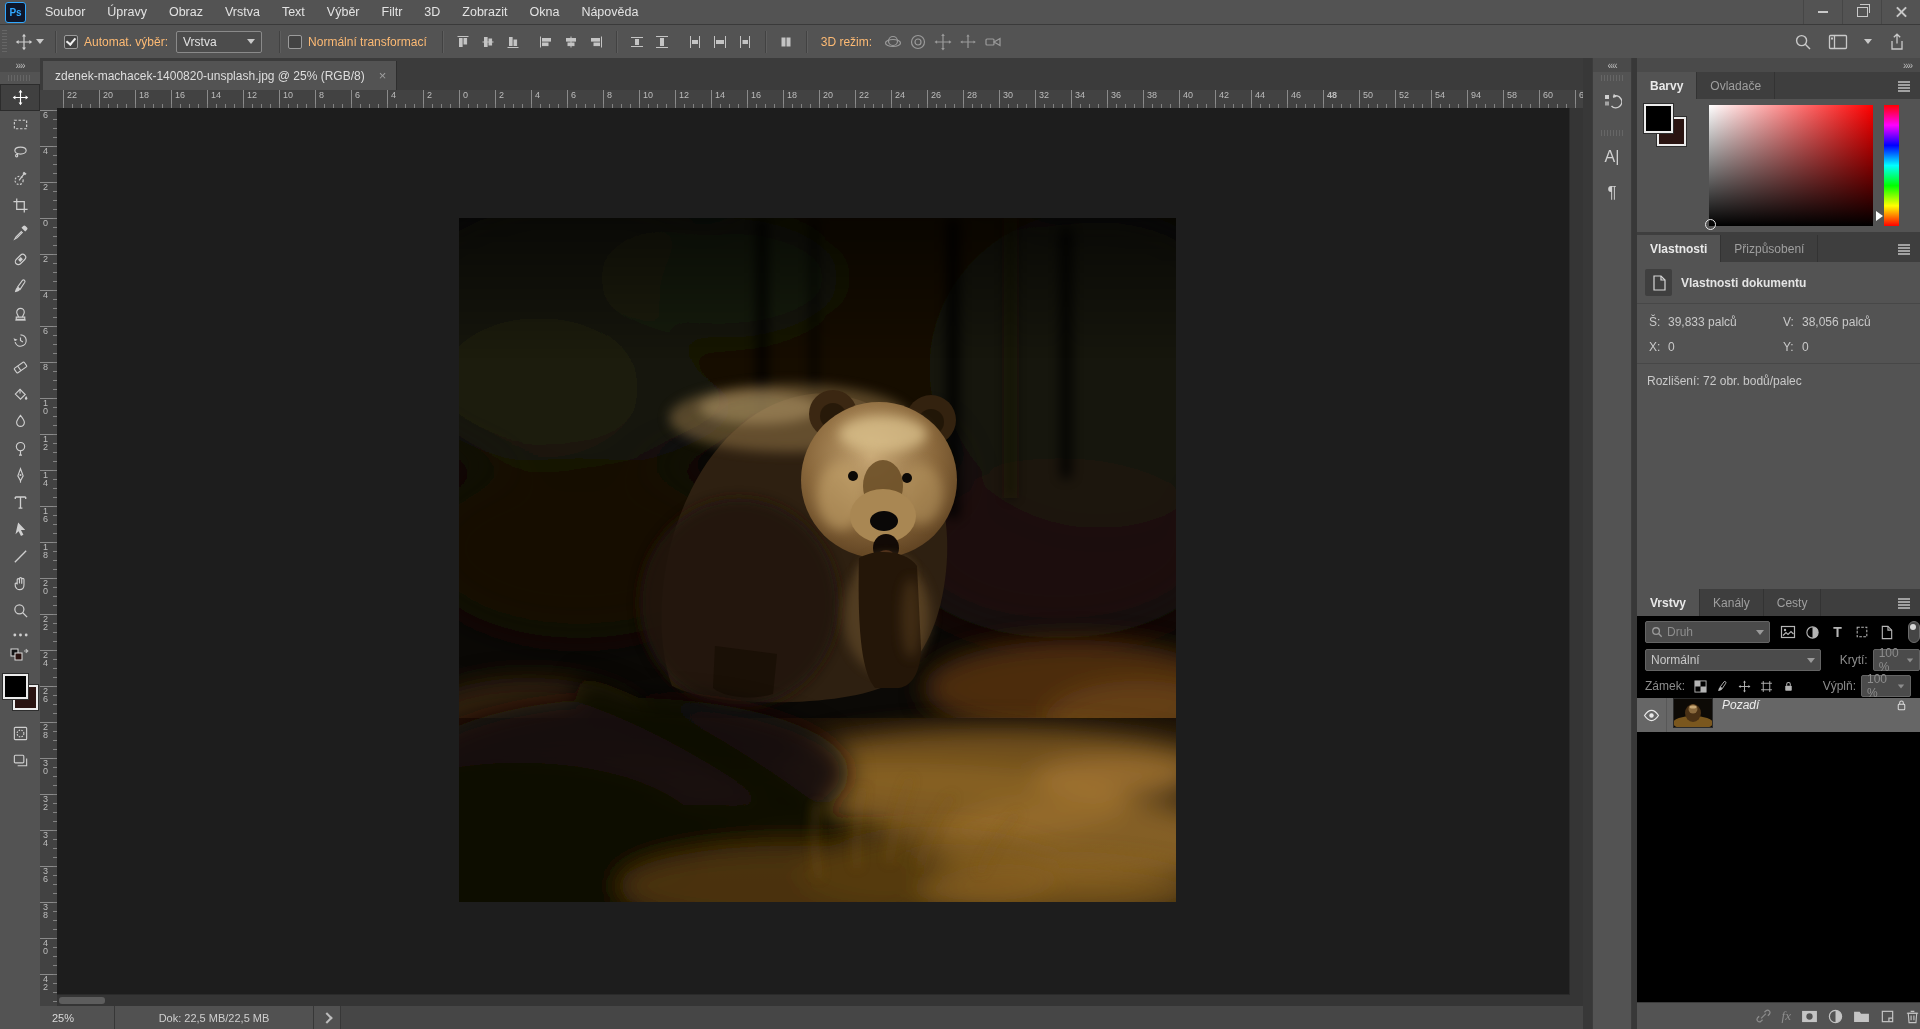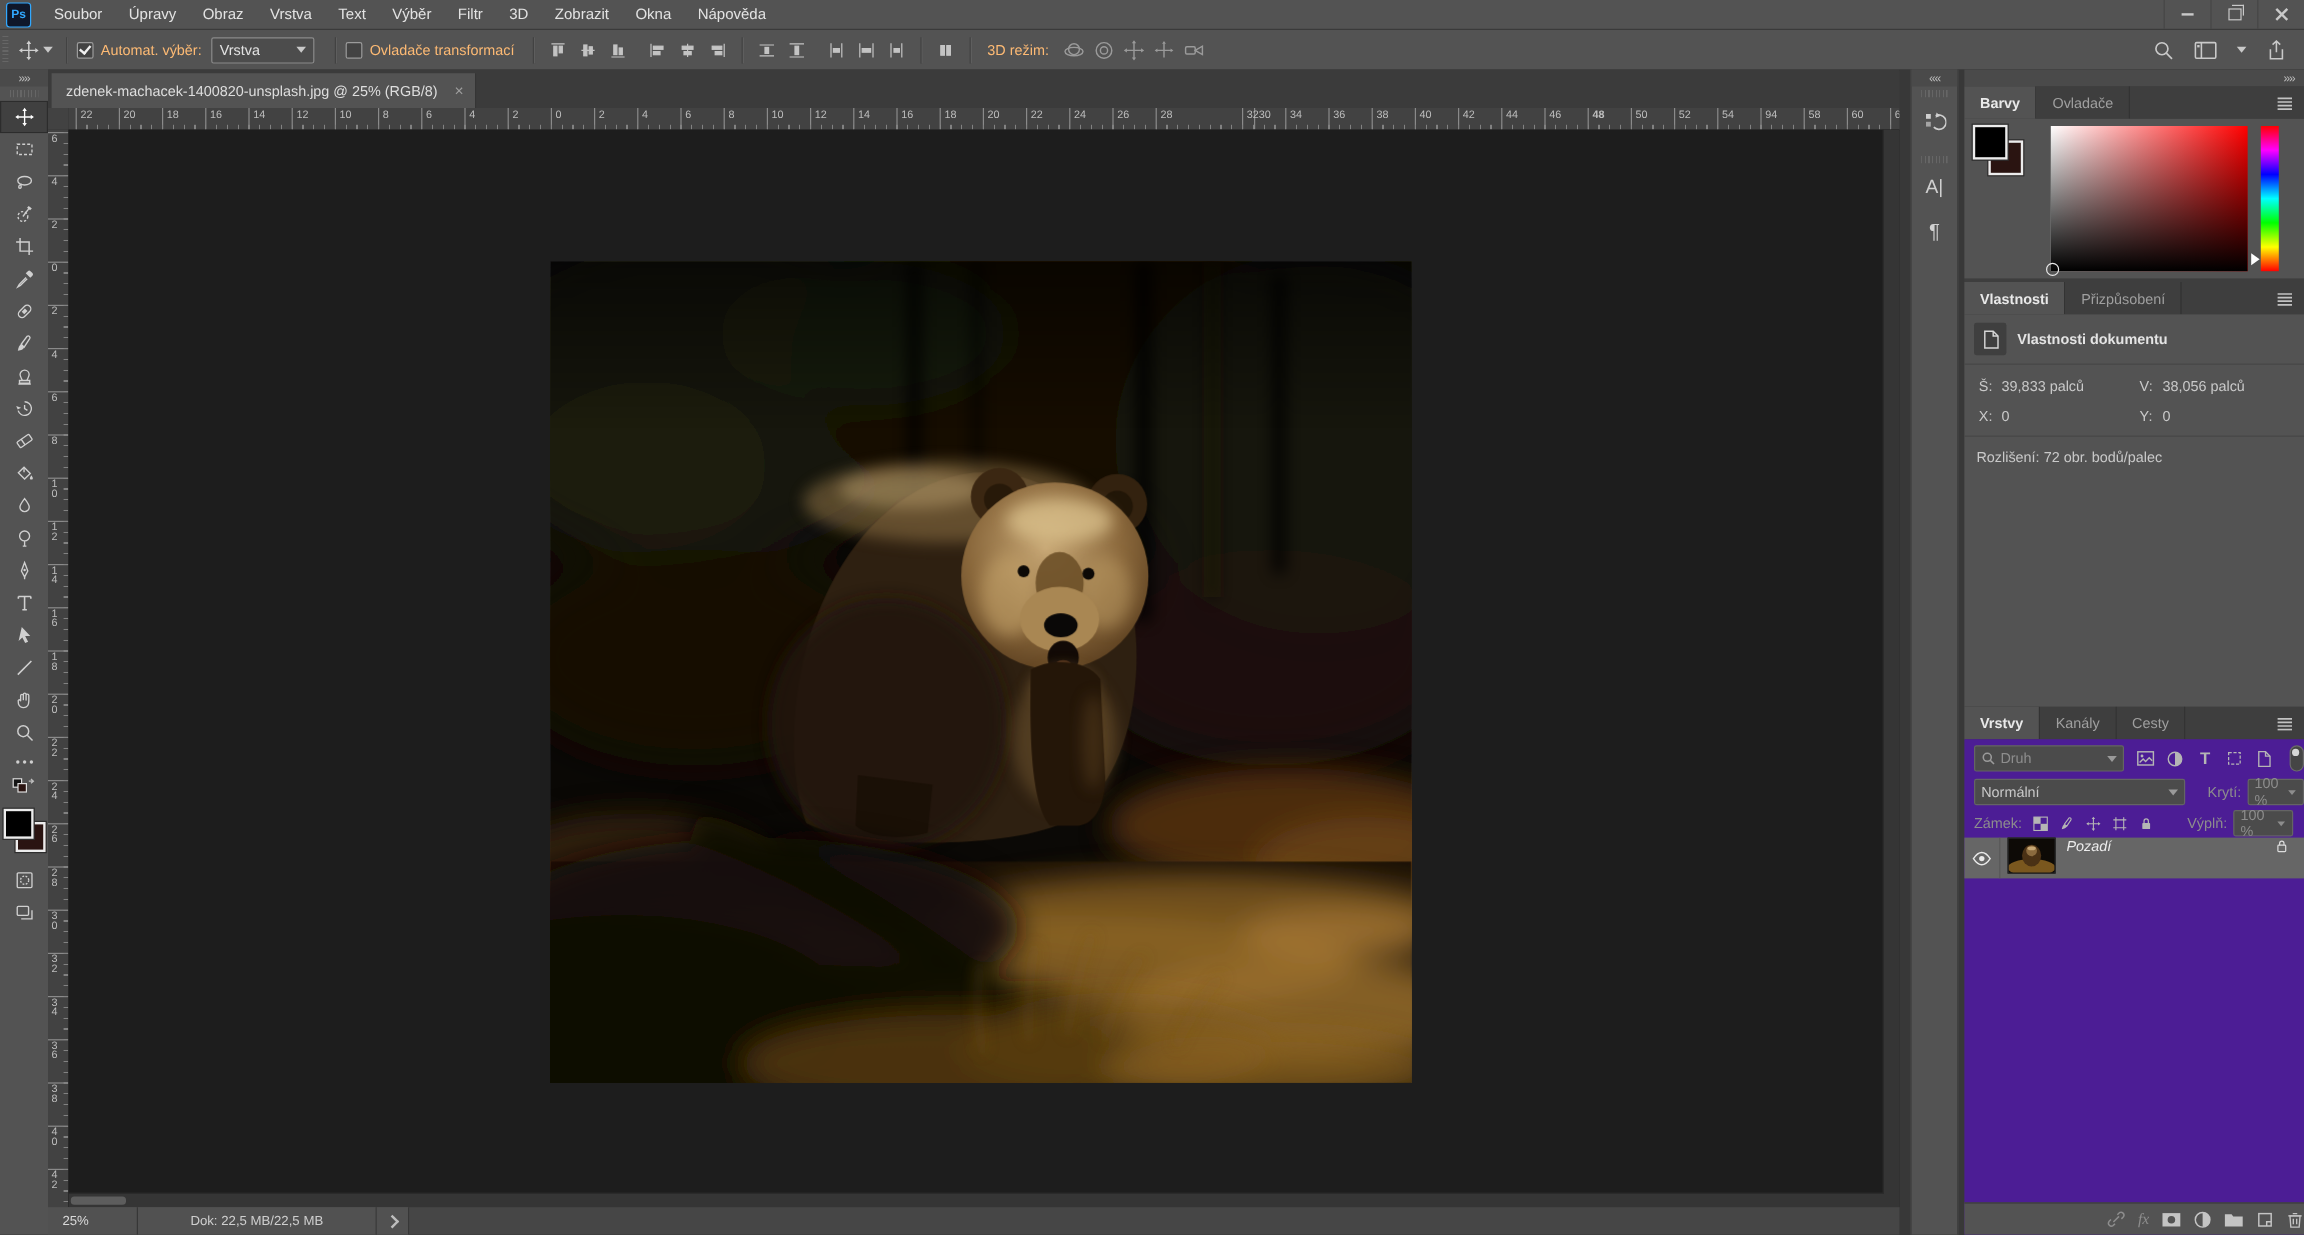--- a/index.html
+++ b/index.html
@@ -157,21 +157,21 @@
   <span class="car" style="margin-right:4px"></span>
   <div class="osep"></div>
   <span class="chk on"></span>
   <span class="lbl">Automat. výběr:</span>
   <div class="dd" style="width:72px;margin-right:10px">
     <span>Vrstva</span>
     <span class="car" style="margin-left:auto"></span>
   </div>
   <div class="osep"></div>
   <span class="chk"></span>
-  <span class="lbl">Ovladače transformací</span>
+  <span class="lbl">Normální transformací</span>
   <div class="osep"></div>
 
   <span class="obtn">
       <svg width="16" height="16" viewBox="0 0 16 16" stroke="#c4c4c4">
         <path d="M2.5 2.5h11"></path>
         <rect fill="#c4c4c4" x="4.5" y="4.5" width="2.6" height="8"></rect>
         <rect fill="#c4c4c4" x="9" y="4.5" width="2.6" height="5.5"></rect>
       </svg>
     </span>
   <span class="obtn">
@@ -491,21 +491,21 @@
     <span class="hr-label" style="left: 582px;">10</span>
     <span class="hr-label" style="left: 618px;">12</span>
     <span class="hr-label" style="left: 654px;">14</span>
     <span class="hr-label" style="left: 690px;">16</span>
     <span class="hr-label" style="left: 726px;">18</span>
     <span class="hr-label" style="left: 762px;">20</span>
     <span class="hr-label" style="left: 798px;">22</span>
     <span class="hr-label" style="left: 834px;">24</span>
     <span class="hr-label" style="left: 870px;">26</span>
     <span class="hr-label" style="left: 906px;">28</span>
-    <span class="hr-label" style="left: 988px;">30</span>
+    <span class="hr-label" style="left: 942px;">30</span>
     <span class="hr-label" style="left: 978px;">32</span>
     <span class="hr-label" style="left: 1014px;">34</span>
     <span class="hr-label" style="left: 1050px;">36</span>
     <span class="hr-label" style="left: 1086px;">38</span>
     <span class="hr-label" style="left: 1122px;">40</span>
     <span class="hr-label" style="left: 1158px;">42</span>
     <span class="hr-label" style="left: 1194px;">44</span>
     <span class="hr-label" style="left: 1230px;">46</span>
     <span class="hr-label" style="left: 1266px; font-weight: bold;">48</span>
     <span class="hr-label" style="left: 1302px;">50</span>
@@ -759,21 +759,21 @@
   <div class="ptabs" style="top:531px">
     <div class="ptab active">Vrstvy</div>
     <div class="ptab">Kanály</div>
     <div class="ptab">Cesty</div>
     <span class="pmenu">
         <svg width="16" height="12" viewBox="0 0 16 12" stroke="#c2c2c2" stroke-width="1.4">
           <path d="M2 2h12M2 5h12M2 8h12M2 11h12"></path>
         </svg>
       </span>
   </div>
-  <div class="pbody" style="top:558px;height:413px;background:#4c1d95">
+  <div class="pbody" style="top:558px;height:413px;background:#000000">
 
     <div class="lrow" style="top:2px">
       <div class="field" style="margin-left:8px;width:118px">
         <span class="ico dim" style="margin-right:4px">
             <svg width="12" height="12" viewBox="0 0 18 18" fill="none" stroke="#9a9a9a" stroke-width="2">
               <circle cx="7.6" cy="7.6" r="5"></circle>
               <path d="M11.3 11.3L16 16"></path>
             </svg>
           </span>
         <span class="dim">Druh</span>

